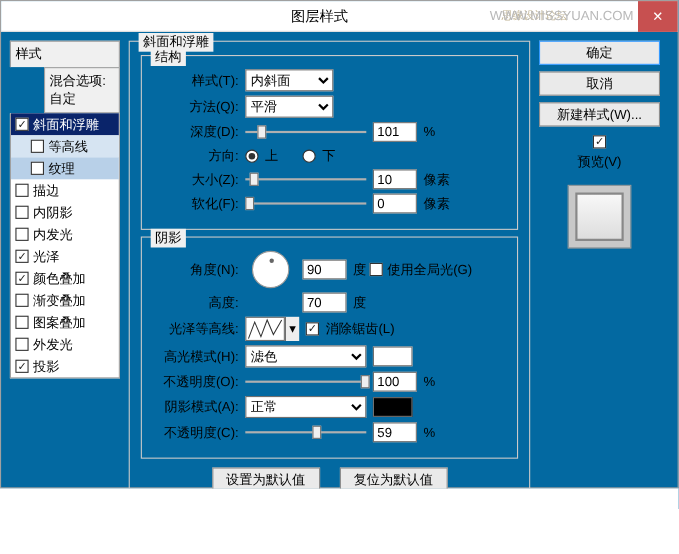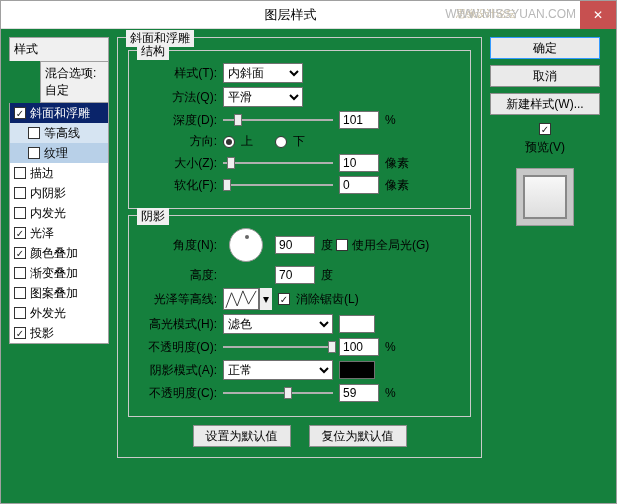--- a/index.html
+++ b/index.html
@@ -1,17 +1,17 @@
 <!DOCTYPE html>
 <html><head>
 <meta charset="utf-8">
 <style>
 * { box-sizing: border-box; font-family: "Microsoft YaHei", sans-serif; font-size: 12px; }
 body { margin: 0; background: #fff; }
-.window { width: 617px; height: 504px; background: #15803d; border: 1px solid #a0a0a0; position: relative; }
+.window { width: 617px; height: 444px; background: #0369a1; border: 1px solid #a0a0a0; position: relative; }
 .titlebar { height: 28px; background: #fff; border-bottom: 1px solid #ddd; display: flex; align-items: center; }
 .title-text { flex: 1; text-align: center; font-size: 13px; }
 .watermark { position: absolute; right: 40px; top: 6px; color: #b8b8b8; font-size: 12px; }
 .watermark2 { position: absolute; right: 100px; top: 6px; color: #c4b89a; font-size: 10px; }
 .close-btn { width: 36px; height: 28px; background: #c75050; color: #fff; display: flex; align-items: center; justify-content: center; font-size: 14px; }
 .body { display: flex; padding: 8px; gap: 8px; height: calc(100% - 28px); }
 .left-panel { width: 100px; }
 .left-title { padding: 3px 4px; border: 1px solid #a0a0a0; border-bottom: none; background: #f0f0f0; font-family: Liberation Mono, monospace; }
 .left-subtitle { padding: 3px 4px; border: 1px solid #a0a0a0; background: #f0f0f0; margin-left: 31px; }
 .style-list { border: 1px solid #a0a0a0; border-top: none; background: #fff; }

